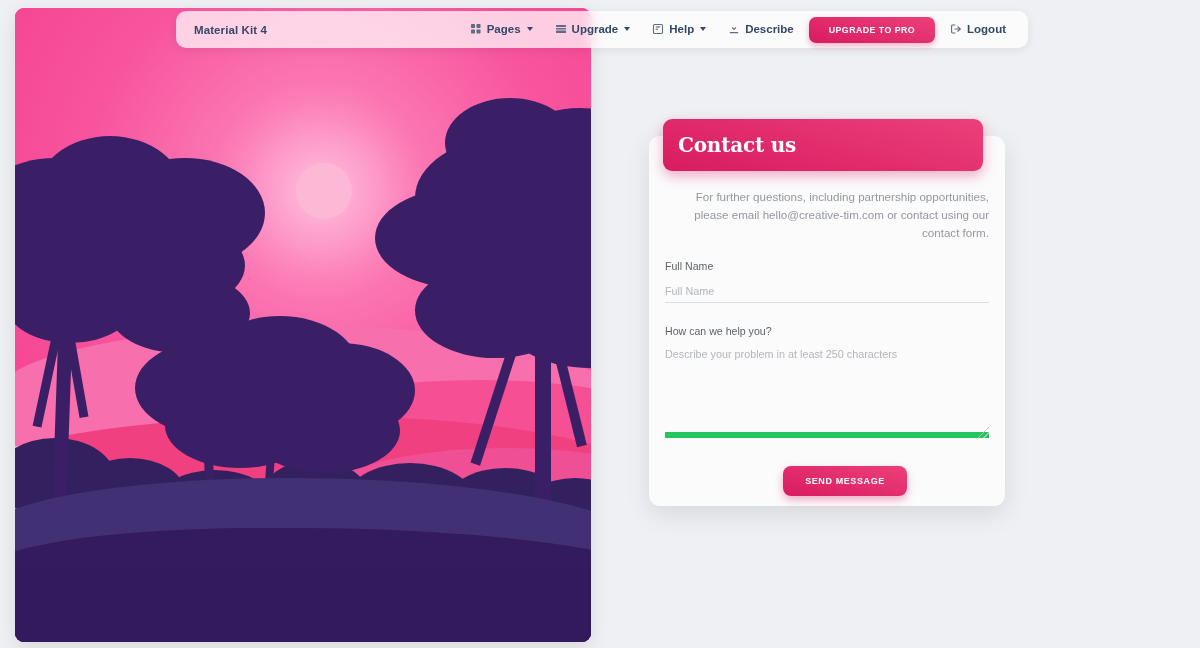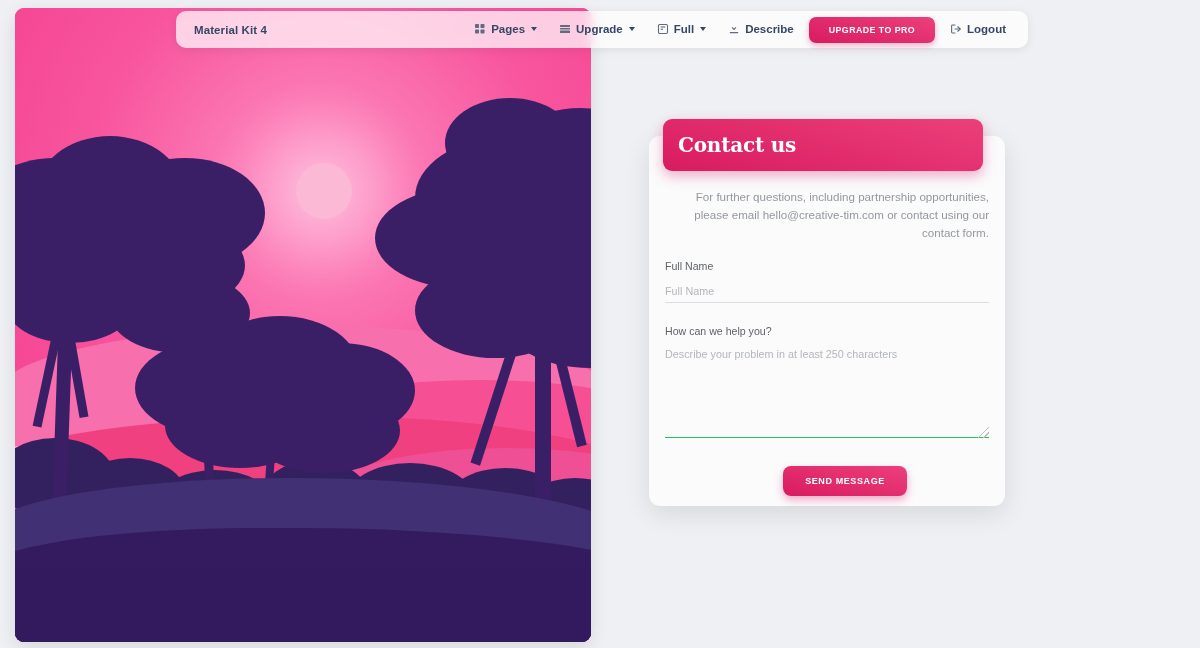--- a/index.html
+++ b/index.html
@@ -115,21 +115,21 @@
   .field-label { font-size:10.6px; color:#5f6368; margin-bottom:9px; display:block; }
   .field-input {
     width:100%; border:none; border-bottom:1px solid #dcdde0; background:transparent;
     font-size:10.8px; color:#b3b6bb; padding: 0 0 5px 0; outline:none;
     font-family:"Liberation Sans", sans-serif;
   }
   .field-input::placeholder { color:#b3b6bb; }
   .field-block { margin-top:22px; }
   .ta-wrap { position:relative; }
   .field-textarea {
-    width:100%; height:92px; border:none; border-bottom:1px solid #22c55e;
+    width:100%; height:92px; border:none; border-bottom:6px solid #22c55e;
     background:transparent; font-size:10.8px; color:#b3b6bb; outline:none; resize:none;
     font-family:"Liberation Sans", sans-serif; line-height:16px;
   }
   .field-textarea::placeholder { color:#b3b6bb; }
   .resize-grip {
     position:absolute; right:0; bottom:4px; width:11px; height:11px; pointer-events:none;
     background:
       linear-gradient(135deg, transparent 0 46%, #b9bcc2 46% 54%, transparent 54% 100%),
       linear-gradient(135deg, transparent 0 70%, #b9bcc2 70% 78%, transparent 78% 100%);
   }
@@ -238,21 +238,21 @@
       </div>
 
       <div class="nav-item">
         <span>
           <svg width="12" height="12" viewBox="0 0 24 24" fill="none" stroke="#5f6b7f" stroke-width="2.2">
             <rect x="3" y="3" width="18" height="18" rx="2.5"></rect>
             <line x1="7.5" y1="8" x2="16.5" y2="8"></line>
             <line x1="7.5" y1="12.5" x2="12" y2="12.5"></line>
           </svg>
         </span>
-        <span>Full</span>
+        <span>Help</span>
         <span class="caret"></span>
       </div>
 
       <div class="nav-item">
         <span>
           <svg width="12" height="12" viewBox="0 0 24 24" fill="#5f6b7f">
             <path d="M12 3v8.2l3.2-3.2 1.5 1.5L12 14.5 7.3 9.5l1.5-1.5L12 11.2V3z"></path>
             <rect x="3.5" y="18" width="17" height="2.6" rx="1"></rect>
           </svg>
         </span>

